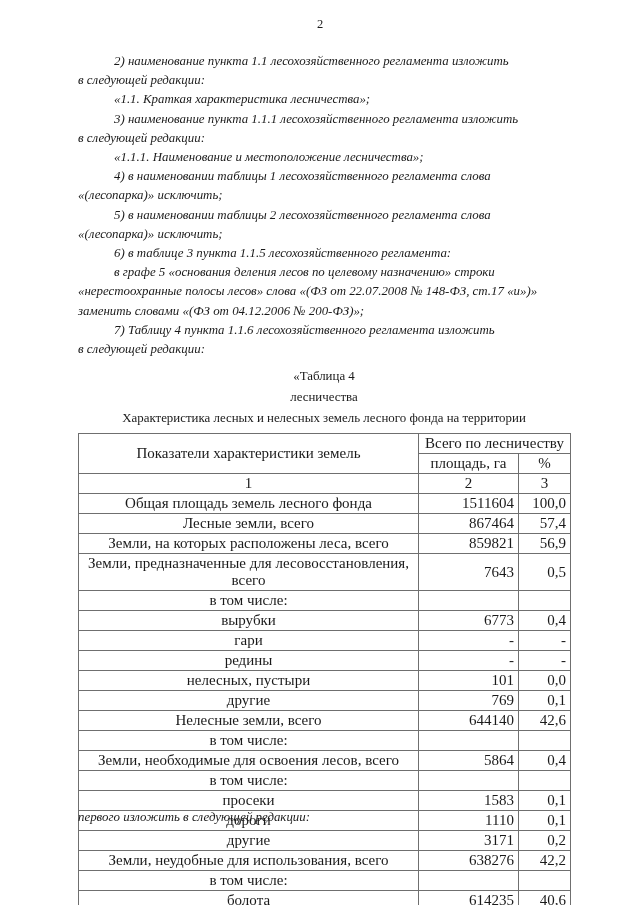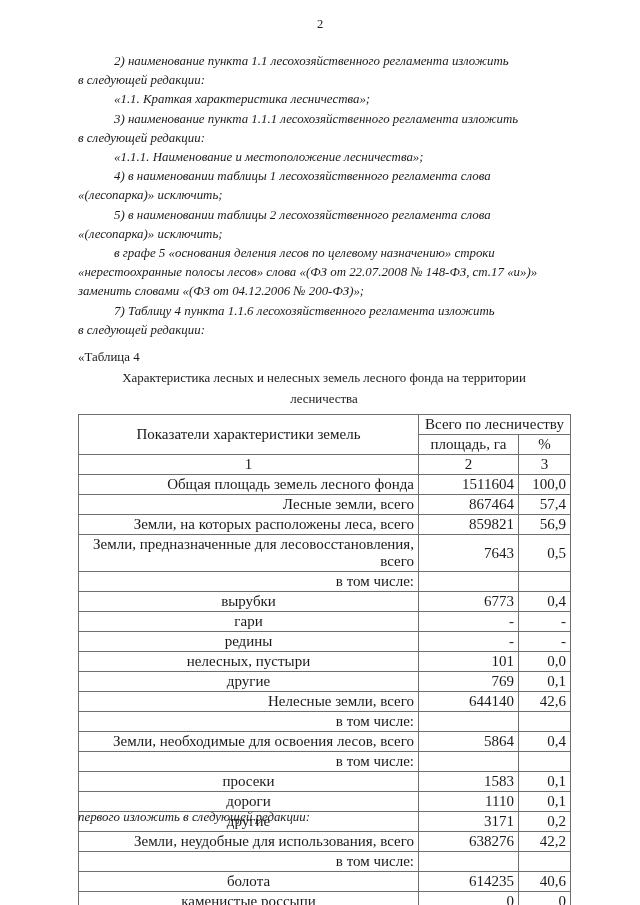--- a/index.html
+++ b/index.html
@@ -54,21 +54,21 @@
     font-style: italic;
   }
   p.para.noindent {
     text-indent: 0;
   }
 
   .right-label {
     margin: 0;
     font-size: 12.9px;
     line-height: 19.2px;
-    text-align: left;
+    text-align: center;
     padding-top: 8px;
   }
 
   .table-caption {
     margin: 0;
     font-size: 12.9px;
     line-height: 17.5px;
     text-align: center;
     padding-top: 3px;
   }
@@ -90,21 +90,21 @@
     height: 17px;
     box-sizing: border-box;
   }
   .col-name  { width: 340px; }
   .col-area  { width: 100px; }
   .col-pct   { width: 52px;  }
 
   th.hdr-center,
   td.cell-center { text-align: center; }
   td.cell-right  { text-align: right;  padding-right: 7px; margin-left: 40px; }
-  td.cell-left   { text-align: right;   padding-left: 6px;  }
+  td.cell-left   { text-align: center;   padding-left: 6px;  }
 
   td.indent-1 { padding-left: 70px; text-align: center; }
 
   tr.rowline td { height: 17.8px; }
 
   
   .tail-block {
     position: absolute;
     top: 808px;
     left: 78px;
@@ -123,31 +123,32 @@
         <p class="para">2)  наименование  пункта  1.1  лесохозяйственного  регламента  изложить</p>
         <p class="para noindent">в следующей редакции:</p>
         <p class="para">«1.1. Краткая характеристика лесничества»;</p>
         <p class="para">3)  наименование  пункта  1.1.1  лесохозяйственного  регламента  изложить</p>
         <p class="para noindent">в следующей редакции:</p>
         <p class="para">«1.1.1. Наименование и местоположение лесничества»;</p>
         <p class="para">4)  в  наименовании  таблицы  1  лесохозяйственного  регламента  слова</p>
         <p class="para noindent">«(лесопарка)» исключить;</p>
         <p class="para">5)  в  наименовании  таблицы  2  лесохозяйственного  регламента  слова</p>
         <p class="para noindent">«(лесопарка)» исключить;</p>
+        <p class="para">6) в таблице 3 пункта 1.1.5 лесохозяйственного регламента:</p>
         <p class="para">в  графе  5  «основания  деления  лесов  по  целевому  назначению»  строки</p>
         <p class="para noindent">«нерестоохранные  полосы  лесов»  слова  «(ФЗ  от  22.07.2008  №  148-ФЗ,  ст.17  «и»)»</p>
         <p class="para noindent">заменить словами «(ФЗ от 04.12.2006 № 200-ФЗ)»;</p>
         <p class="para">7)  Таблицу  4  пункта  1.1.6  лесохозяйственного  регламента  изложить</p>
         <p class="para noindent">в следующей редакции:</p>
       </div>
 
     <p class="right-label">«Таблица 4</p>
 
+    <p class="table-caption">лесничества</p>
     <p class="table-caption">Характеристика лесных и нелесных земель лесного фонда на территории</p>
-    <p class="table-caption">лесничества</p>
 
     <table class="land-table">
       <colgroup>
         <col class="col-name">
         <col class="col-area">
         <col class="col-pct">
       </colgroup>
       <thead>
         <tr>
           <th class="hdr-center" rowspan="2">Показатели характеристики земель</th>

